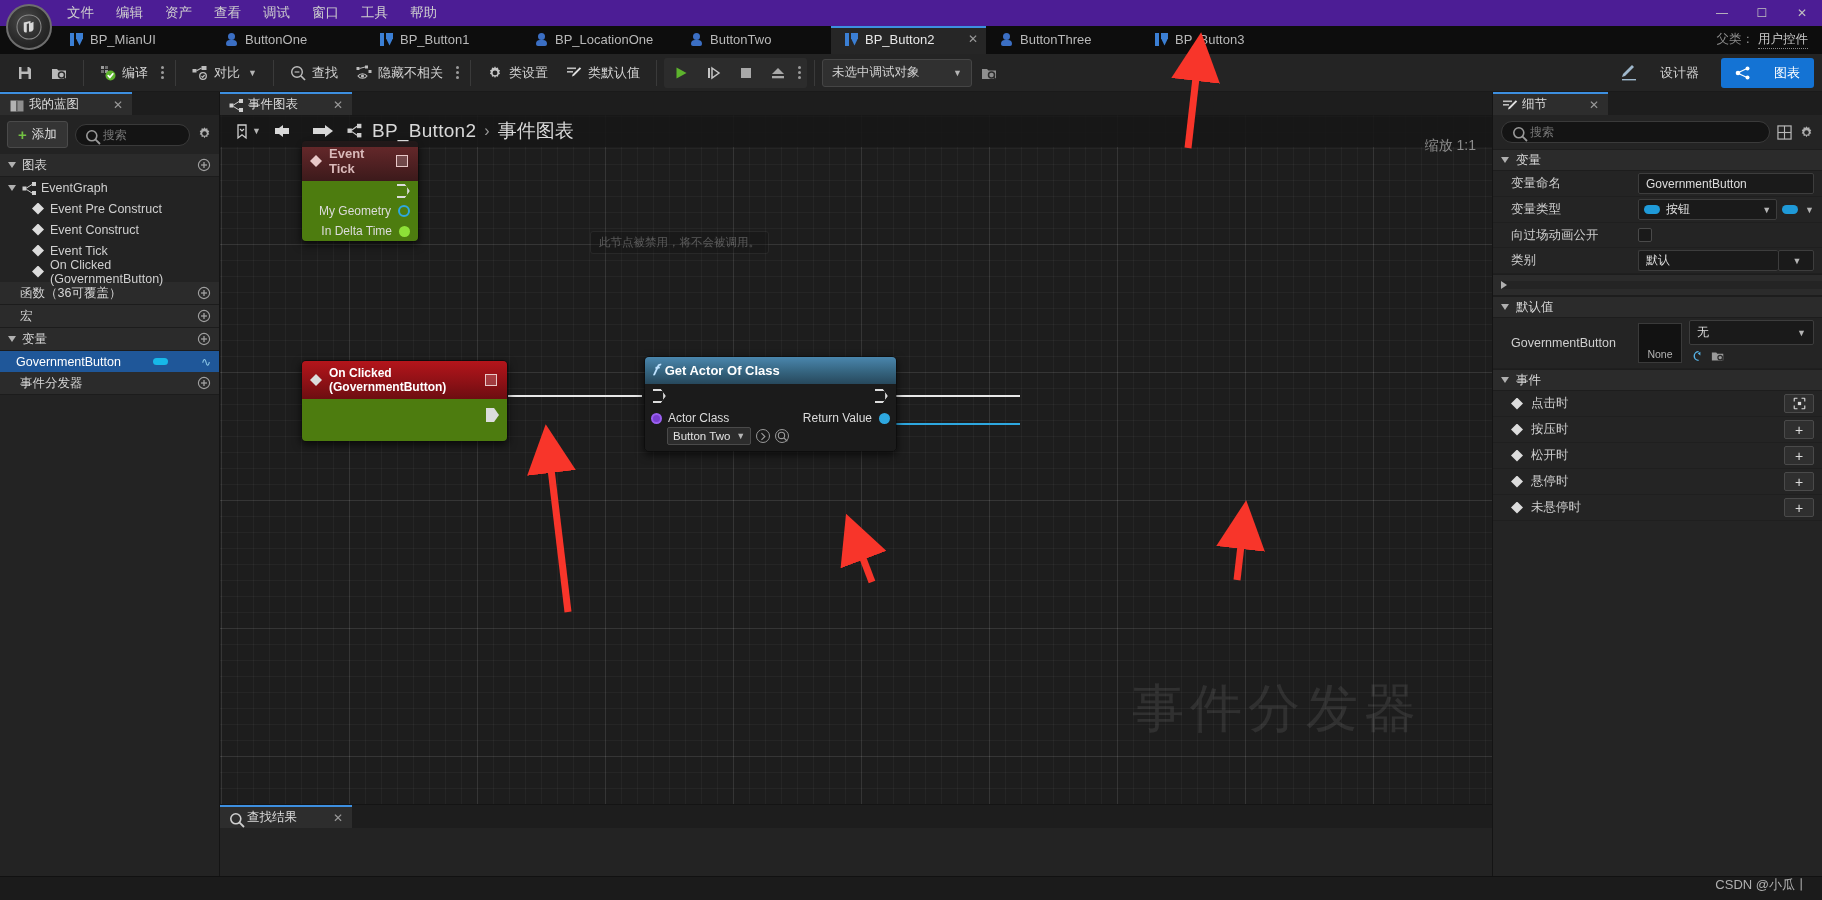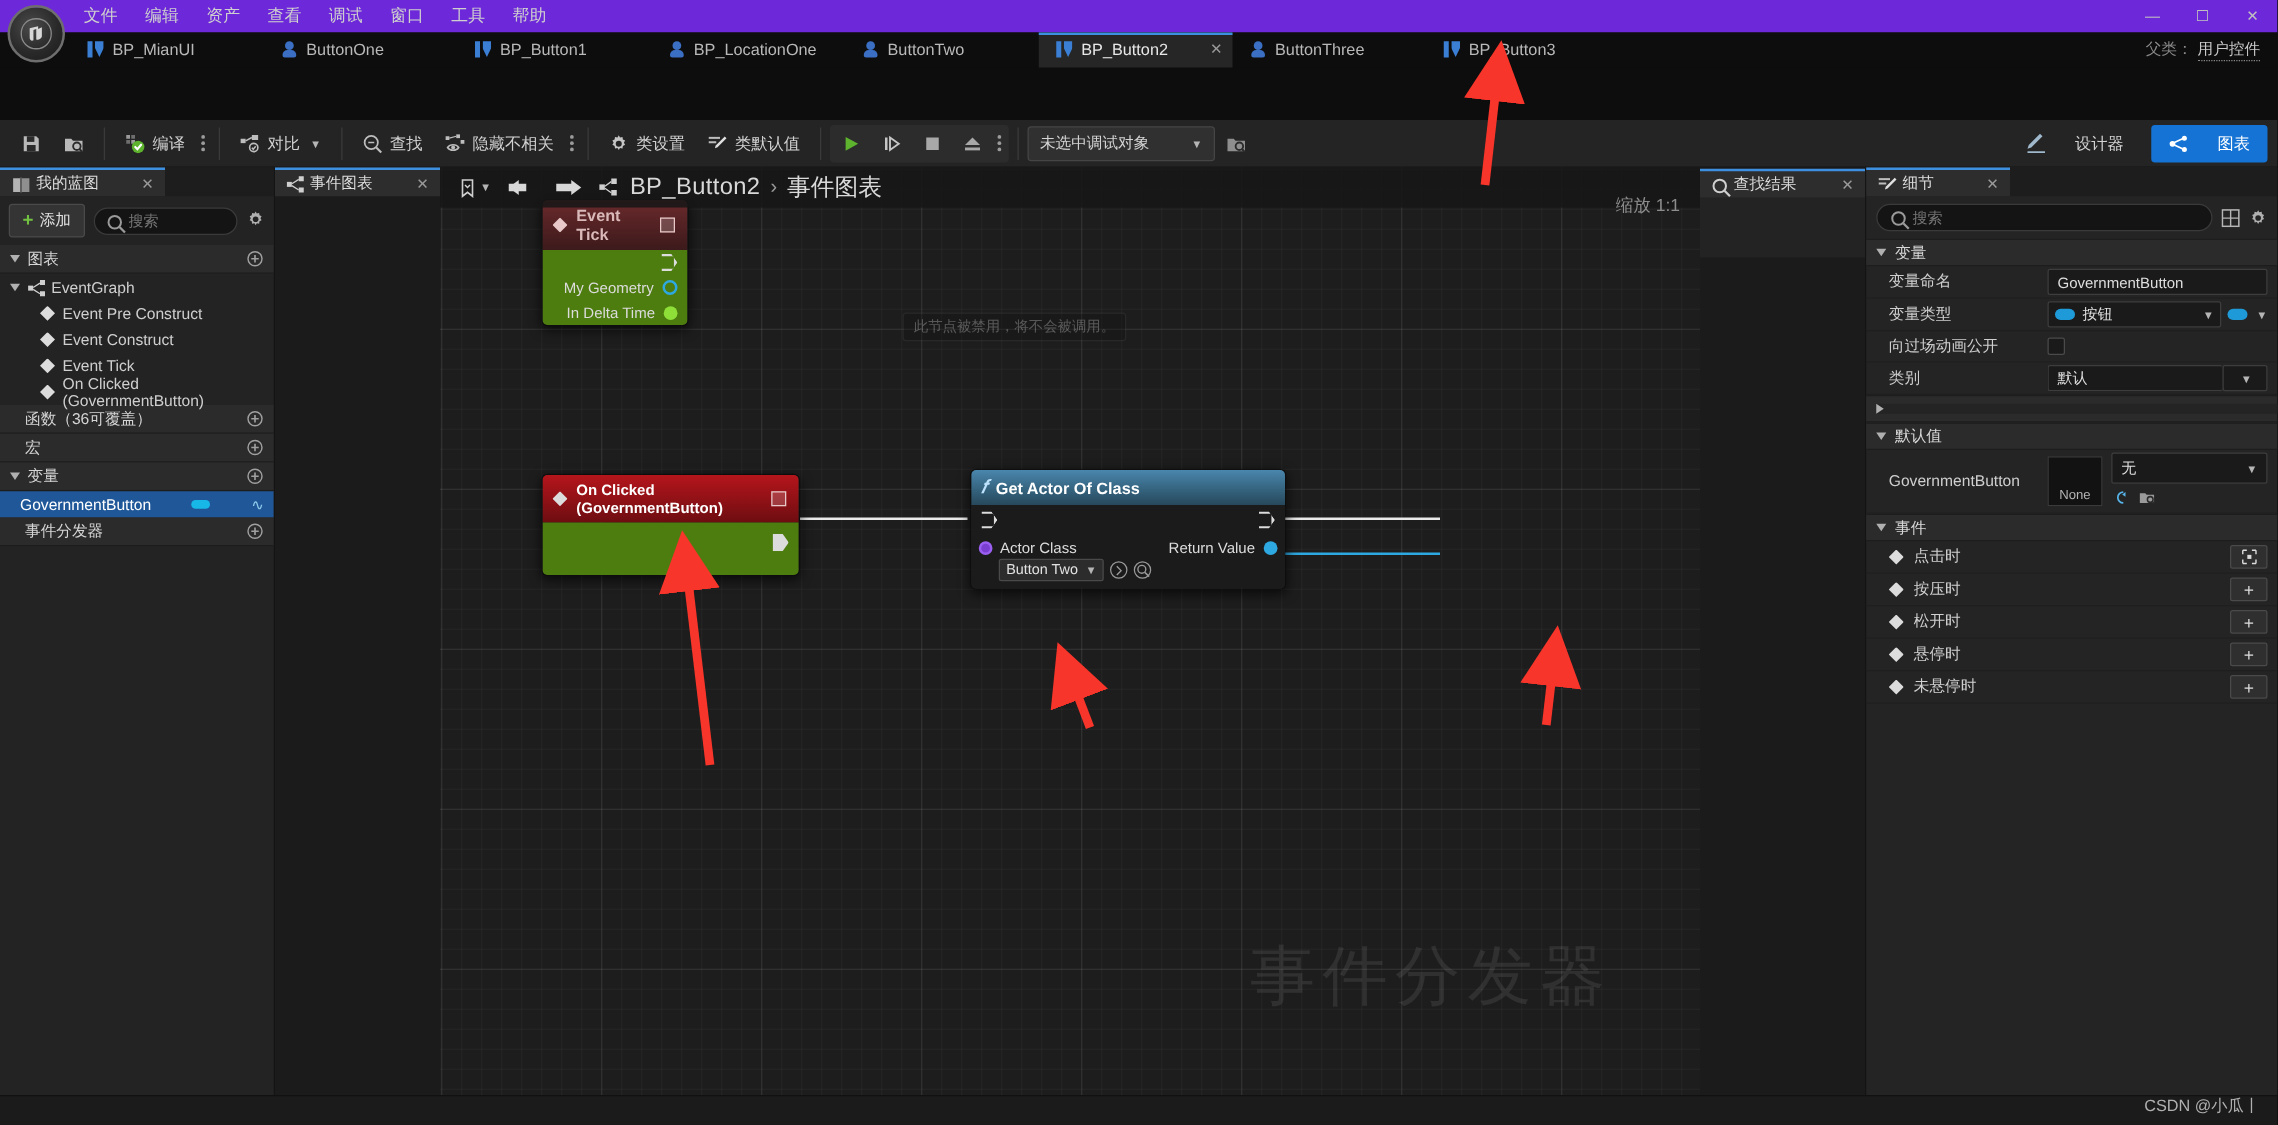--- a/index.html
+++ b/index.html
@@ -6,21 +6,21 @@
   html,body {
     width:1822px; height:900px; overflow:hidden;
     background:#0d0d0d;
     font-family:"Liberation Sans","DejaVu Sans",sans-serif;
     color:#c8c8c8; font-size:13px;
     -webkit-font-smoothing:antialiased;
   }
   .app { position:relative; width:1822px; height:900px; display:flex; flex-direction:column; }
 
   
-  .titlebar { height:26px; background:#6d28d9; display:flex; align-items:center; position:relative; flex:none; }
+  .titlebar { height:26px; background:#4c1d95; display:flex; align-items:center; position:relative; flex:none; }
   .ue-logo {
     position:absolute; left:6px; top:4px; width:46px; height:46px; border-radius:50%;
     background:radial-gradient(circle at 40% 35%, #4a4a4a 0%, #2a2a2a 55%, #1a1a1a 100%);
     border:2px solid #6e6e6e; display:flex; align-items:center; justify-content:center;
     color:#d8d8d8; font-size:24px; font-family:"Liberation Serif",serif; z-index:40;
   }
   .menu { display:flex; margin-left:56px; align-items:center; height:26px; }
   .menu-item { padding:4px 11px; color:#cfcfcf; font-size:13.5px; cursor:default; }
   .win-ctrl { position:absolute; right:0; top:0; display:flex; height:26px; }
   .win-btn { width:40px; height:26px; display:flex; align-items:center; justify-content:center; color:#c0c0c0; font-size:12px; }
@@ -37,21 +37,21 @@
   .tab-icon { width:13px; height:13px; flex:none; position:relative; }
   .ic-widget::before{content:"";position:absolute;left:0;top:0;width:4px;height:13px;background:#3b7fd4;}
   .ic-widget::after{content:"";position:absolute;left:6px;top:0;width:7px;height:13px;background:#3b7fd4;
      clip-path:polygon(0 0,100% 0,100% 45%,50% 100%,0 45%);}
   .ic-actor::before{content:"";position:absolute;left:3px;top:0;width:7px;height:7px;border-radius:50%;background:#3b6fc4;}
   .ic-actor::after{content:"";position:absolute;left:1px;top:7px;width:11px;height:6px;border-radius:4px 4px 2px 2px;background:#3b6fc4;}
   .parent-class { position:absolute; right:14px; bottom:5px; font-size:12.5px; color:#8c8c8c; display:flex; gap:4px; }
   .parent-class .pcval { color:#c9c9c9; border-bottom:1px dotted #8a8a8a; }
 
   
-  .toolbar { height:38px; background:#242424; display:flex; align-items:center; padding:0 8px; gap:0; flex:none; border-bottom:1px solid #1a1a1a;margin-top:42px; }
+  .toolbar { height:38px; background:#242424; display:flex; align-items:center; padding:0 8px; gap:0; flex:none; border-bottom:1px solid #1a1a1a; }
   .tb-btn { display:flex; align-items:center; gap:6px; padding:4px 9px; color:#d2d2d2; font-size:13px; border-radius:3px; cursor:pointer; height:30px; }
   .tb-sep { width:1px; height:26px; background:#3a3a3a; margin:0 7px; flex:none; }
   .kebab { display:flex; flex-direction:column; gap:2px; padding:6px 4px; cursor:pointer; }
   .kebab i { width:3px; height:3px; border-radius:50%; background:#9b9b9b; display:block; }
   .chev { font-size:9px; color:#b5b5b5; margin-left:2px; }
   .play-group { display:flex; align-items:center; background:#2c2c2c; border-radius:3px; padding:0 2px; height:30px; }
   .play-group .tb-btn { padding:4px 8px; }
   .dbg-select {
     display:flex; align-items:center; justify-content:space-between; gap:10px;
     background:#303030; border:1px solid #454545; border-radius:3px;
@@ -104,21 +104,21 @@
   .lp-row { display:flex; align-items:center; gap:6px; height:21px; padding:0 8px; font-size:12.5px; color:#cfcfcf; cursor:pointer; }
   .lp-row.sel { background:#1f5799; color:#fff; }
   .lp-row.indent1 { padding-left:16px; }
   .lp-row.indent2 { padding-left:32px; }
   .dia { width:12px; height:12px; flex:none; background:#dcdcdc;
         clip-path:polygon(50% 0,100% 50%,50% 100%,0 50%); border:0; }
   .var-pill { width:15px; height:7px; border-radius:4px; background:#17b8e8; margin-left:auto; }
   .var-row-end { margin-left:auto; color:#8ec9e8; font-size:12px; }
 
   
-  .center { flex:1; min-width:0; display:flex; flex-direction:row; background:#1b1b1b; }
+  .center { flex:1; min-width:0; display:flex; flex-direction:column; background:#1b1b1b; }
   .graph-tabrow { height:23px; background:#1d1d1d; display:flex; align-items:stretch; flex:none; }
   .graph-wrap { flex:1; position:relative; overflow:hidden; background:#1d1d1d; }
   .graph-canvas {
     position:absolute; inset:0;
     background-color:#1d1d1d;
     background-image:
       linear-gradient(to right, rgba(255,255,255,.035) 1px, transparent 1px),
       linear-gradient(to bottom, rgba(255,255,255,.035) 1px, transparent 1px),
       linear-gradient(to right, rgba(255,255,255,.075) 1px, transparent 1px),
       linear-gradient(to bottom, rgba(255,255,255,.075) 1px, transparent 1px);

